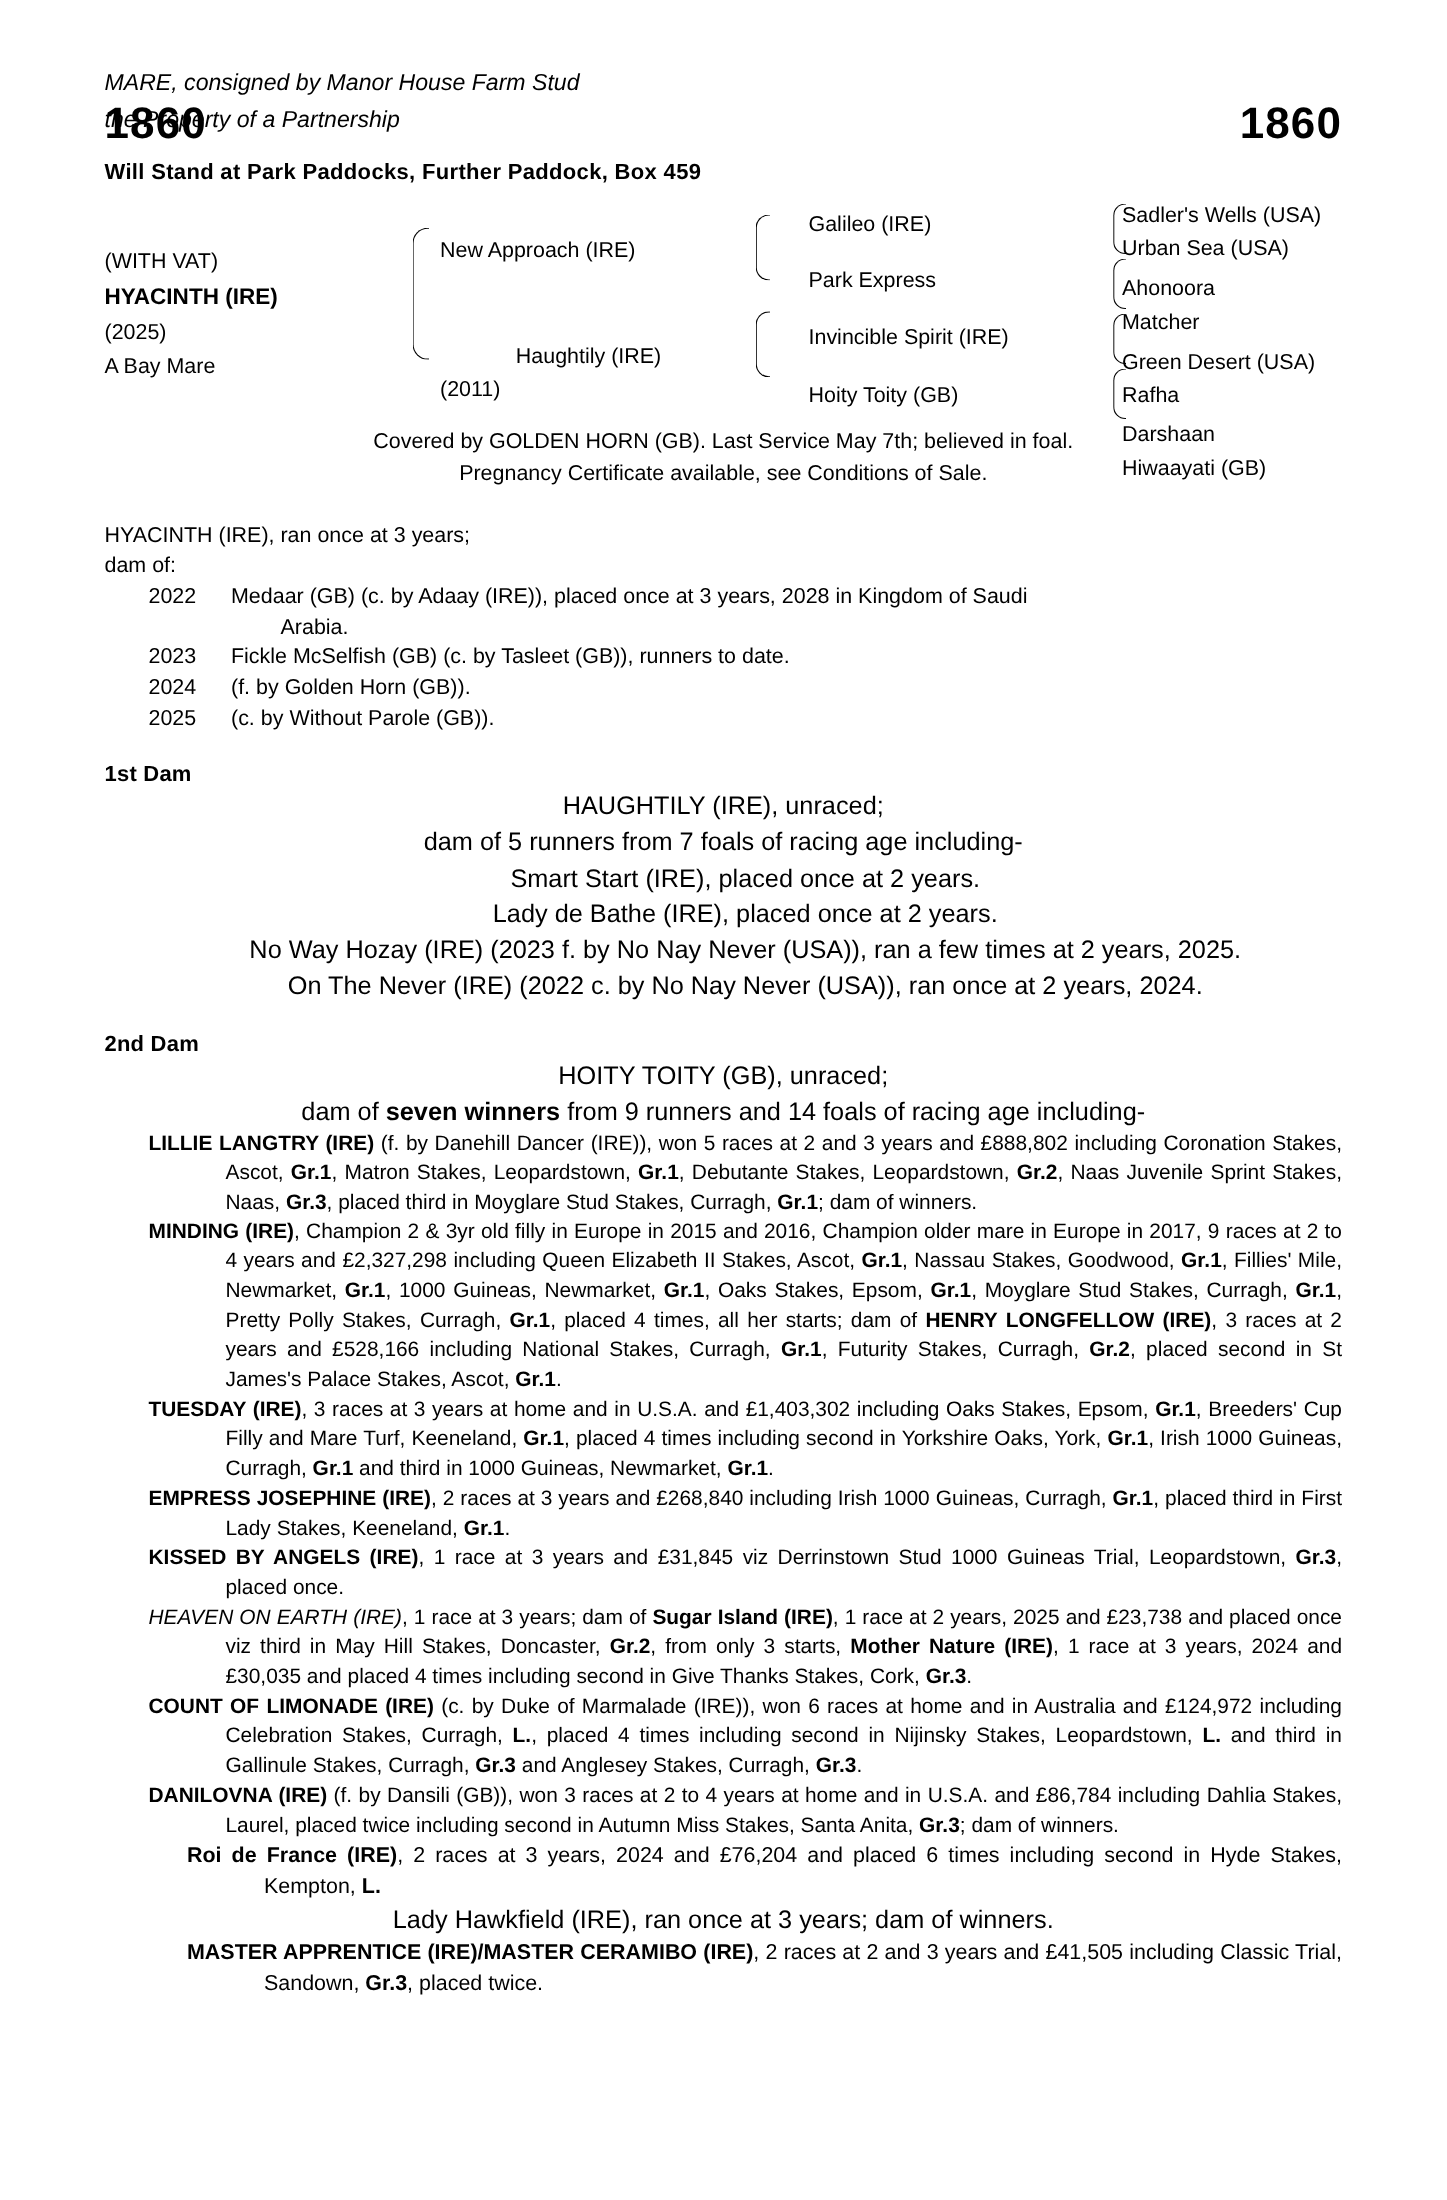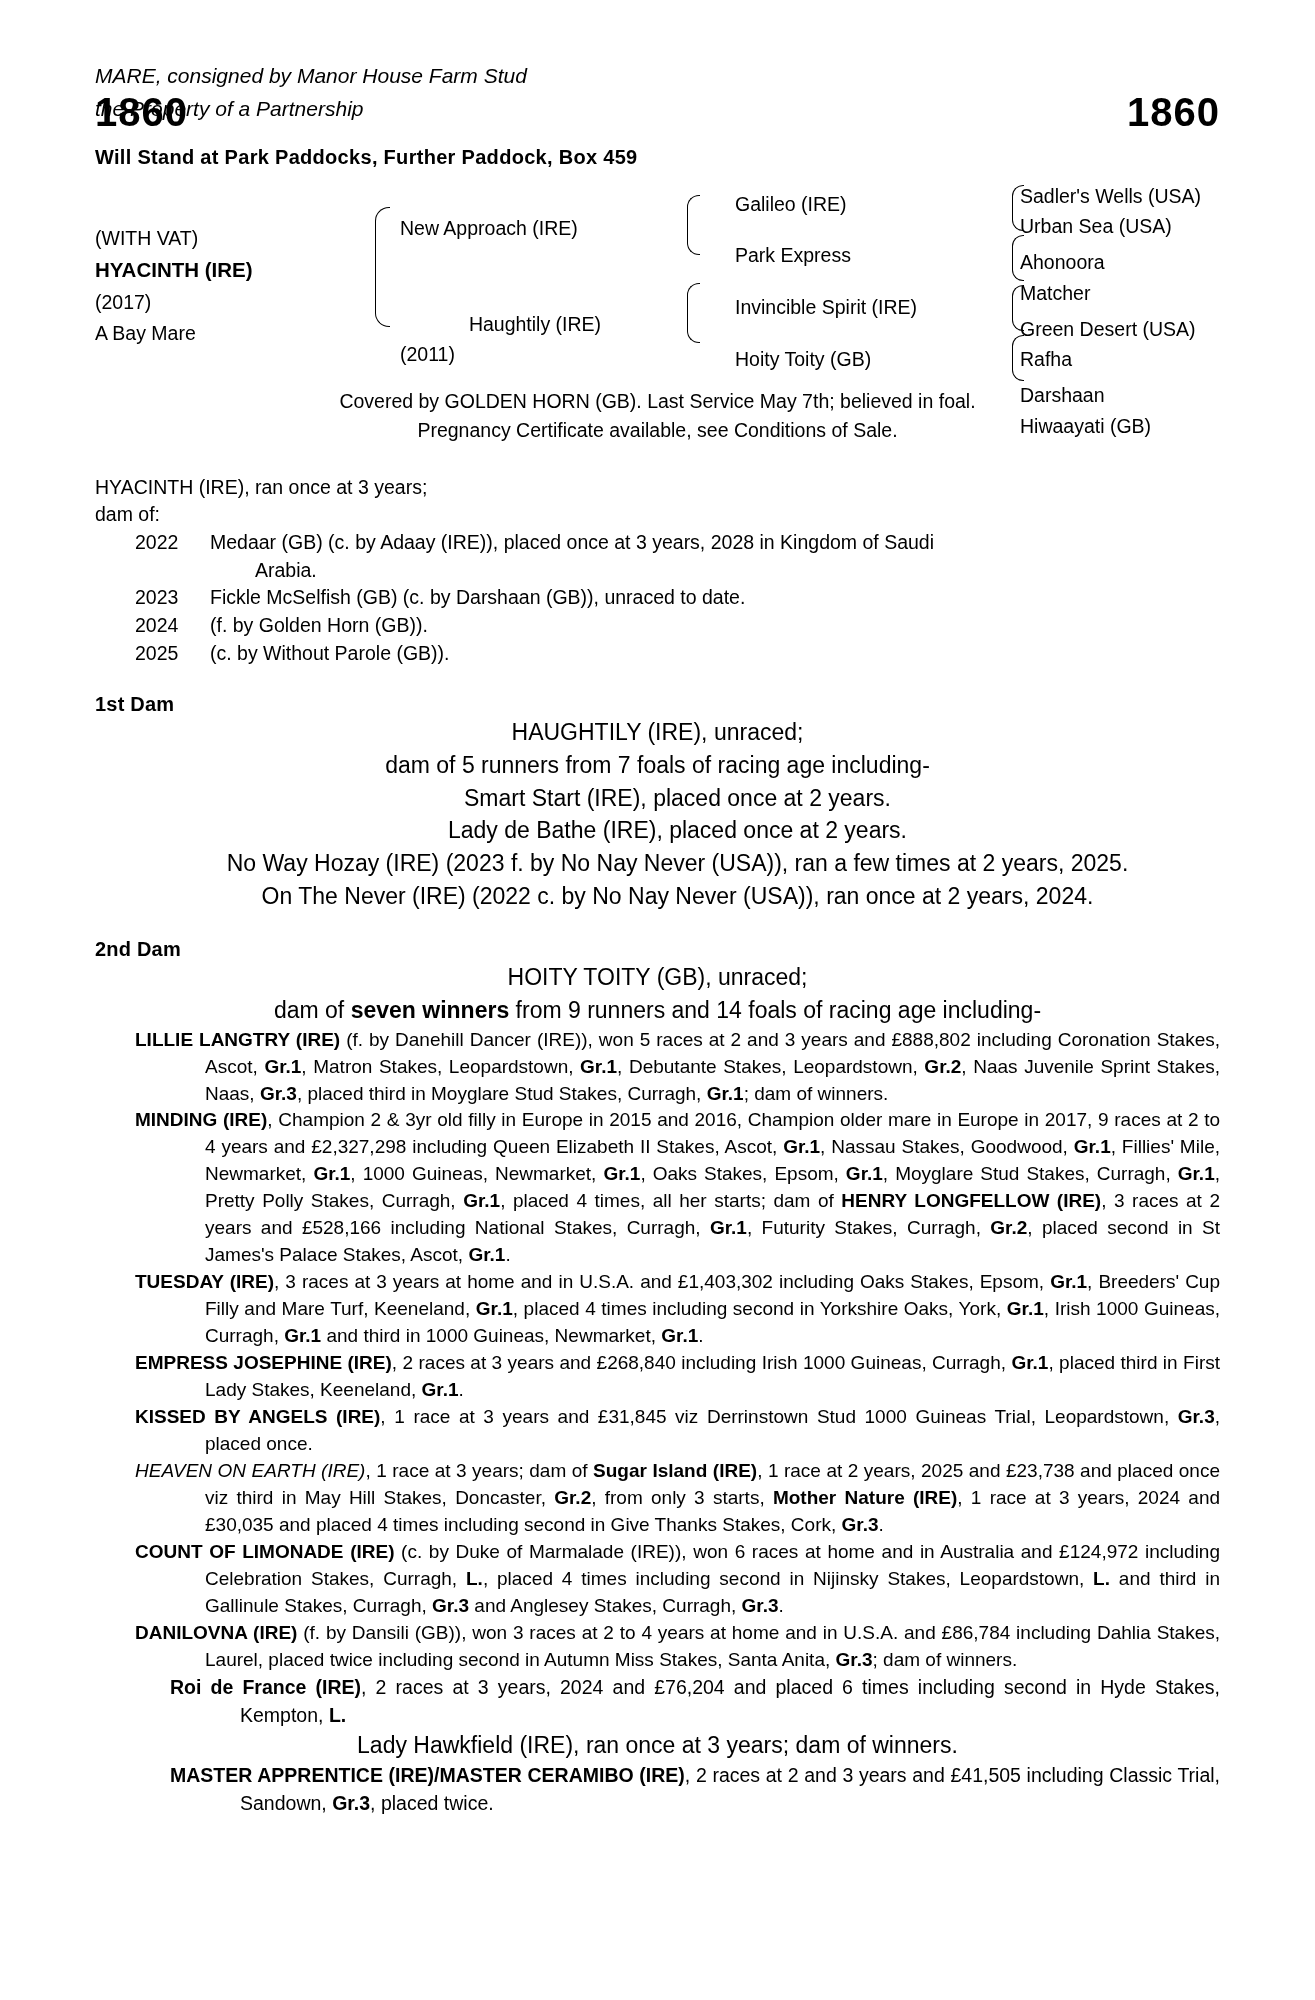--- a/index.html
+++ b/index.html
@@ -181,21 +181,21 @@
       <div>the Property of a Partnership</div>
     </div>
   </div>
   <div class="stand-line">Will Stand at Park Paddocks, Further Paddock, Box 459</div>
 
   <div class="pedigree">
 
     <div class="ped-col col1">
       <div class="l" style="margin-top:42px;">(WITH VAT)</div>
       <div class="l bold">HYACINTH (IRE)</div>
-      <div class="l">(2017)</div>
+      <div class="l">(2025)</div>
       <div class="l">A Bay Mare</div>
     </div>
 
     <div class="b-big"></div>
 
     <div class="ped-col col2">
       <div class="ped-item" style="margin-top:32px;">New Approach (IRE)</div>
       <div class="ped-item" style="margin-top:66px;text-align:center;">Haughtily (IRE)</div>
       <div class="ped-item">(2011)</div>
     </div>
@@ -238,21 +238,21 @@
 
     <div class="prow">
       <div class="pyear">2022</div>
       <div class="ptext">
         <span>Medaar (GB) (c. by Adaay (IRE)), placed once at 3 years, 2028 in Kingdom of Saudi</span>
         <div style="margin-left:45px;">Arabia.</div>
       </div>
     </div>
     <div class="prow">
       <div class="pyear">2023</div>
-      <div class="ptext">Fickle McSelfish (GB) (c. by Darshaan (GB)), unraced to date.</div>
+      <div class="ptext">Fickle McSelfish (GB) (c. by Tasleet (GB)), runners to date.</div>
     </div>
     <div class="prow">
       <div class="pyear">2024</div>
       <div class="ptext">(f. by Golden Horn (GB)).</div>
     </div>
     <div class="prow">
       <div class="pyear">2025</div>
       <div class="ptext">(c. by Without Parole (GB)).</div>
     </div>
   </div>

